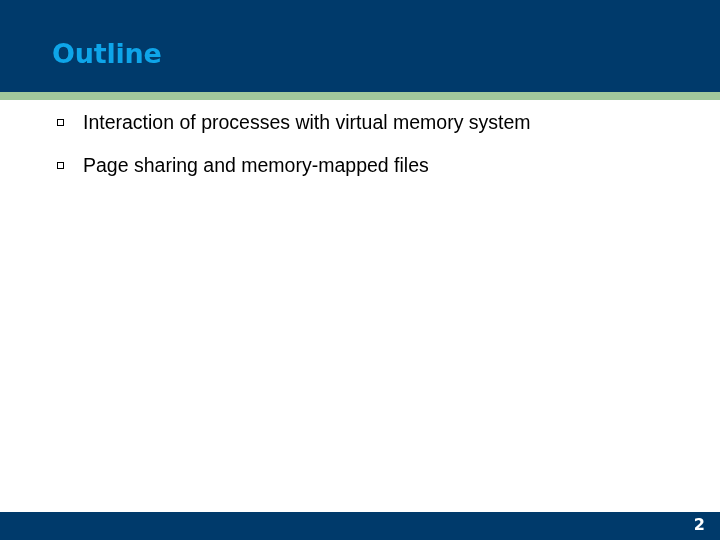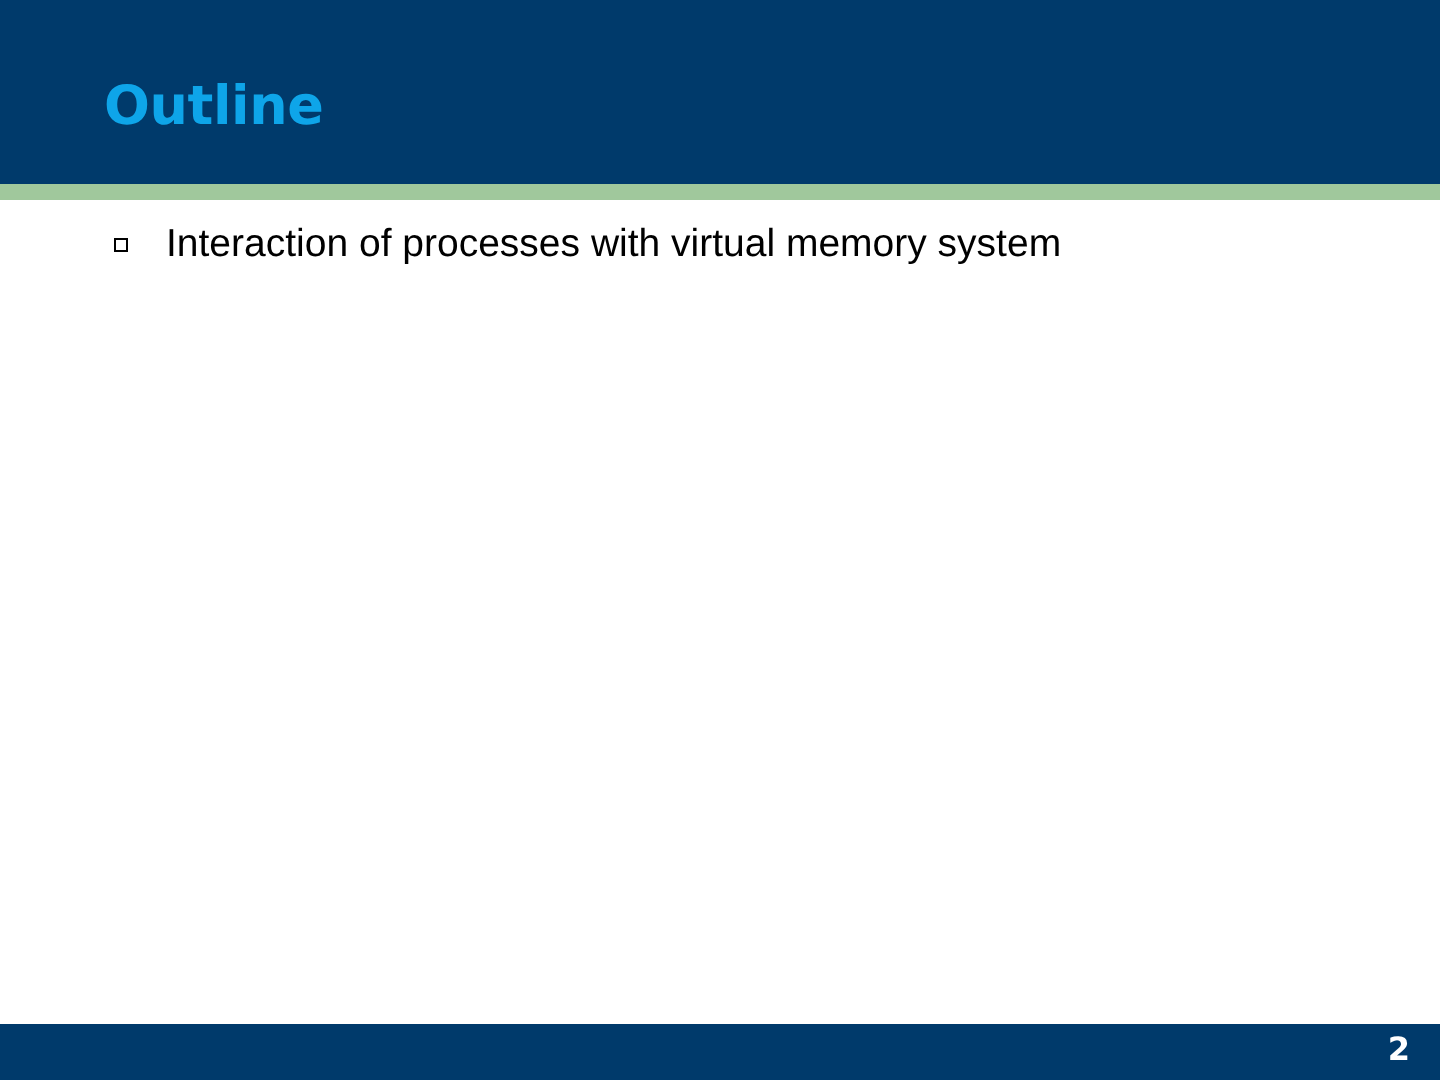--- a/index.html
+++ b/index.html
@@ -137,20 +137,24 @@
   <div class="accent-band"></div>
 
   <div class="body-area">
     <ul class="bullet-list">
 
       <li class="bullet-item">
         <span class="bullet-marker"></span>
         <span class="bullet-text">Interaction of processes with virtual memory system</span>
       </li>
 
+      <li class="bullet-item">
+        <span class="bullet-marker"></span>
+        <span class="bullet-text">Page sharing and memory-mapped files</span>
+      </li>
 
     </ul>
   </div>
 
   <div class="footer-band">
     <span class="page-number">2</span>
   </div>
 
 </div>
 

